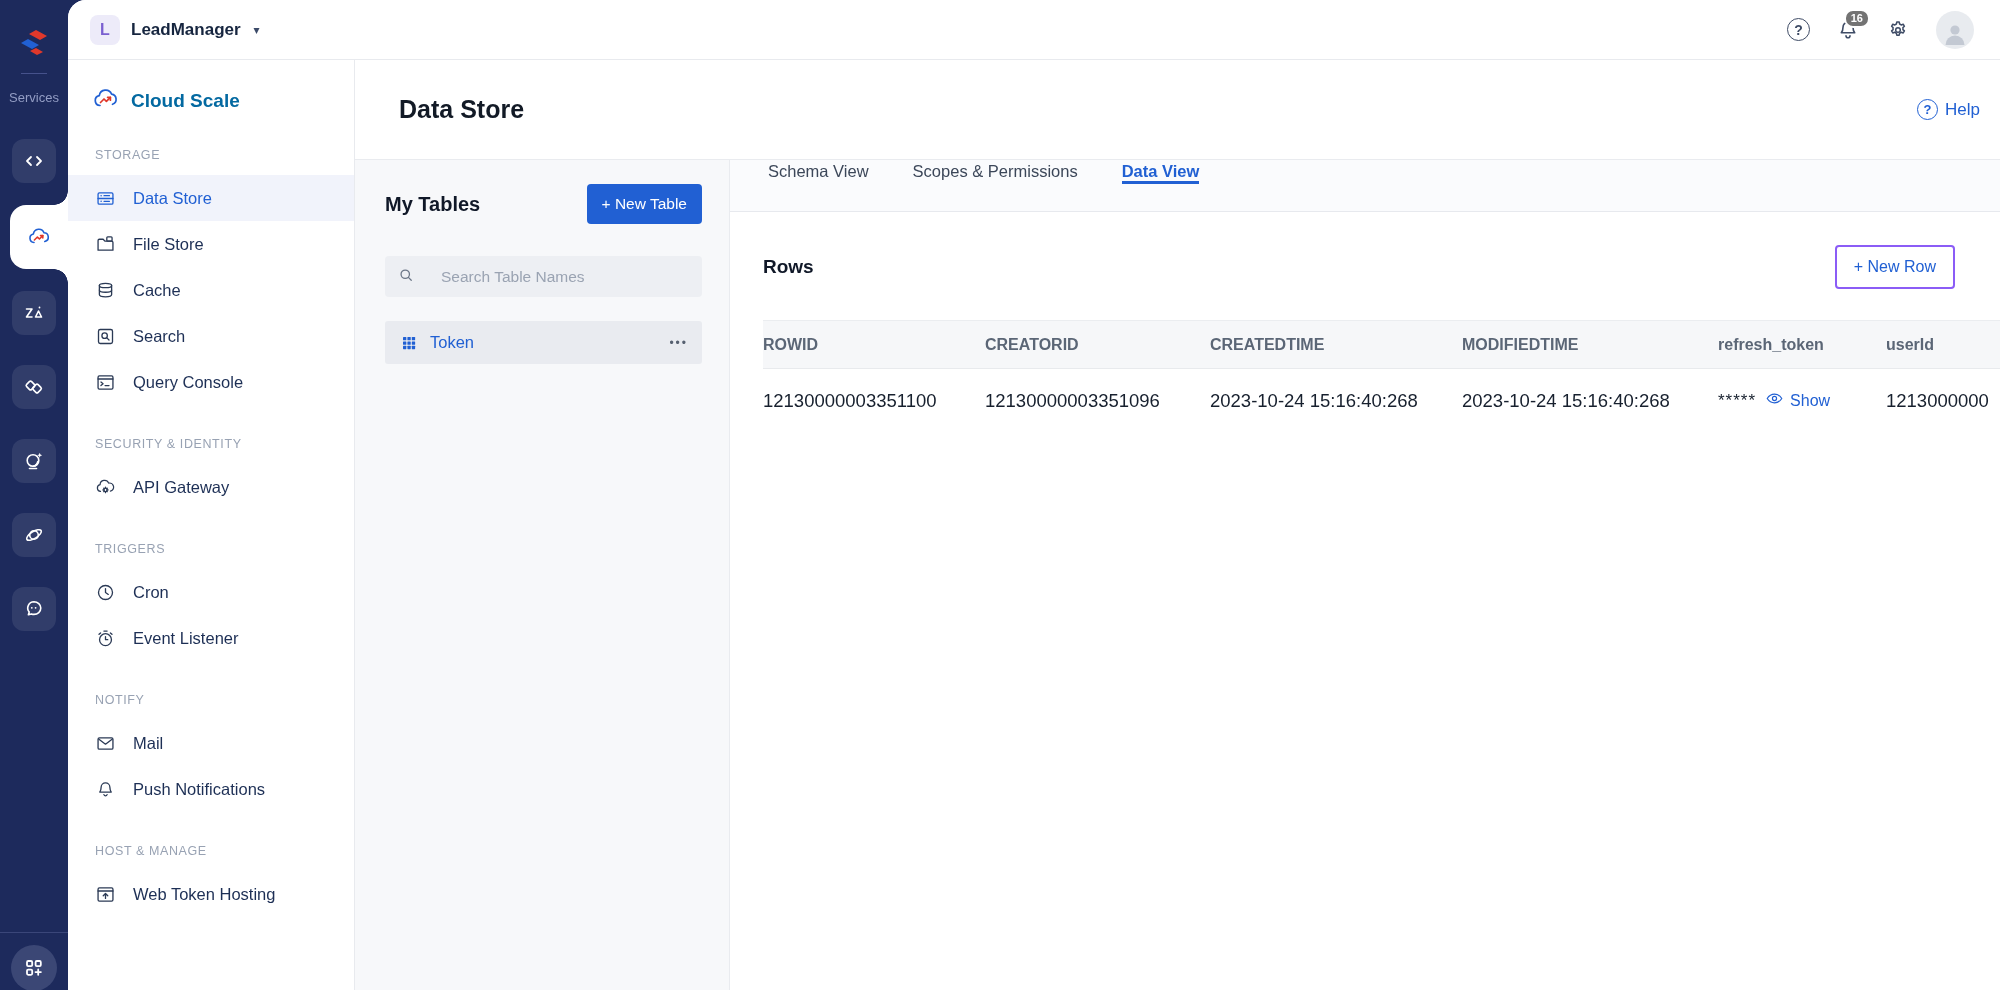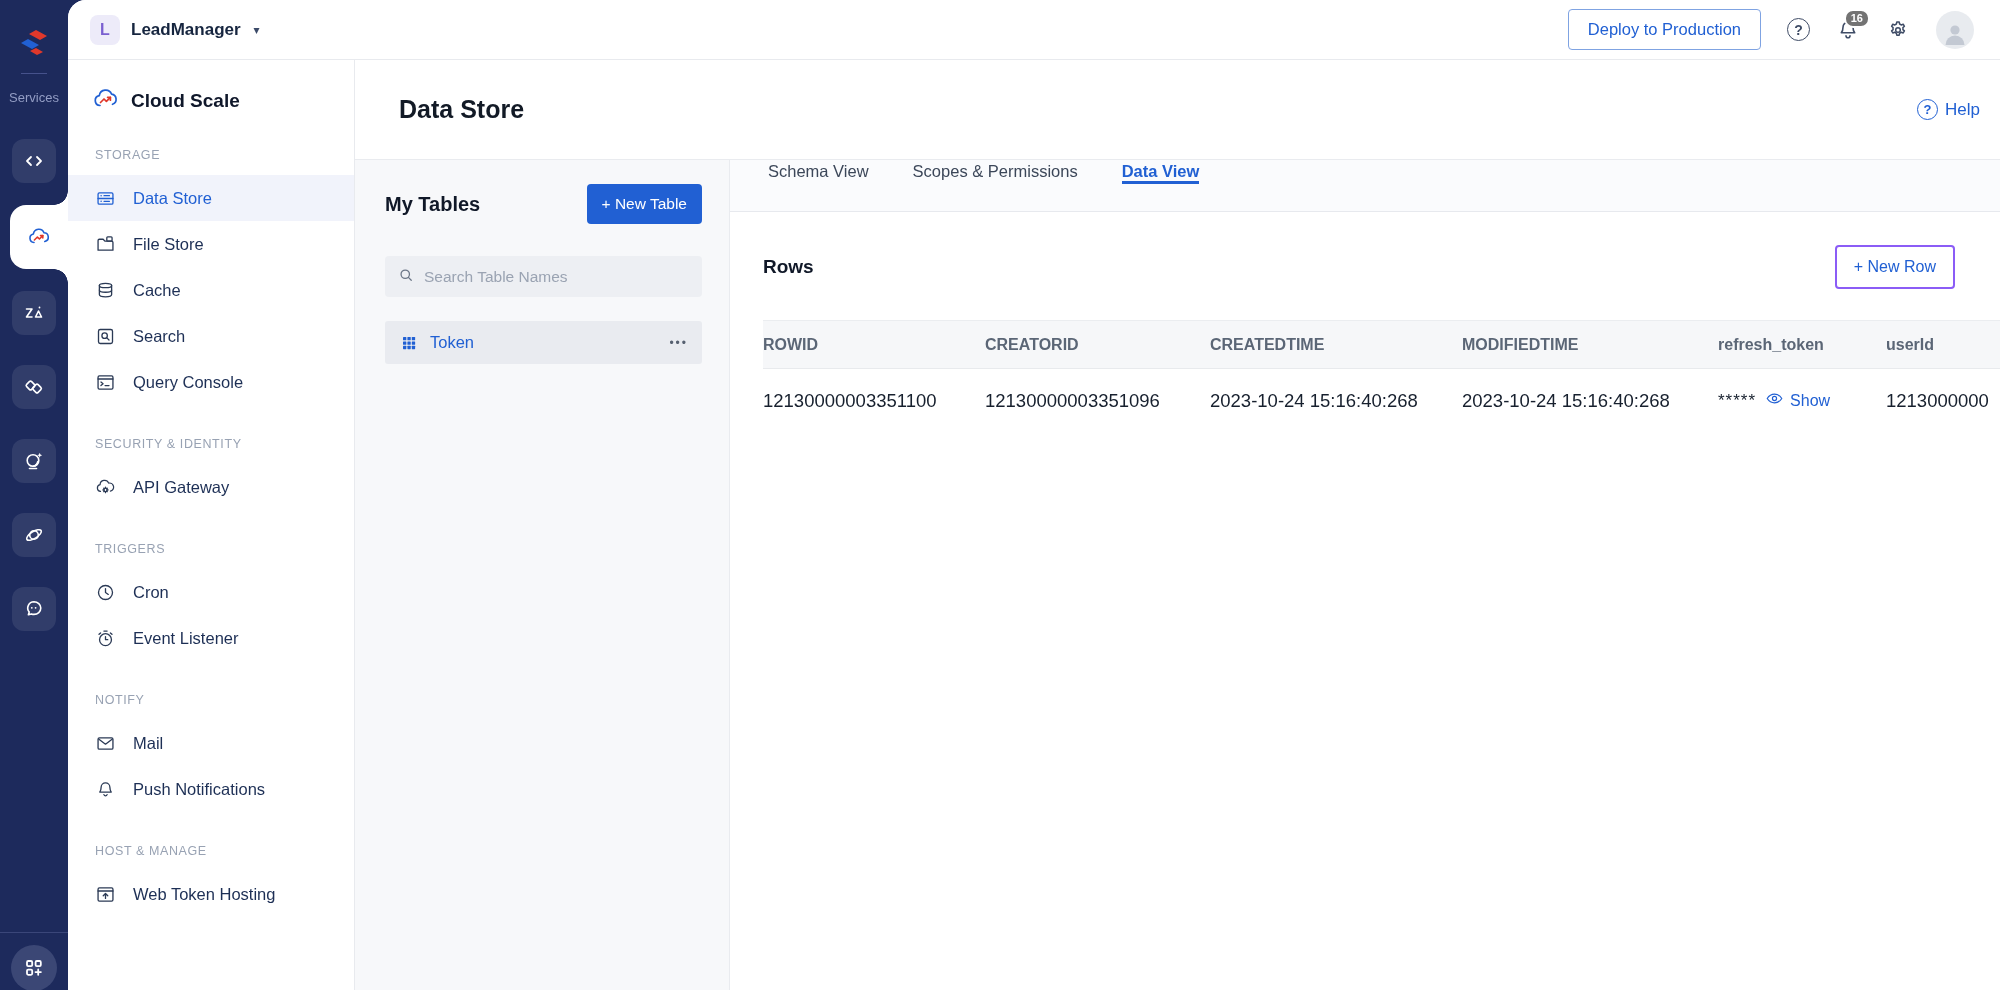--- a/index.html
+++ b/index.html
@@ -44,21 +44,21 @@
   .avatar { width:38px; height:38px; border-radius:50%; background:#e8ebef; display:flex; align-items:flex-end; justify-content:center; overflow:hidden; cursor:pointer; }
   .avatar svg { width:30px; height:30px; }
 
   
   .app-body { flex:1; display:flex; min-height:0; }
 
   
   .sidebar { width:287px; flex:0 0 287px; border-right:1px solid #e8eaee; background:#fff; overflow:hidden; }
   .product { display:flex; align-items:center; gap:11px; margin:26px 0 0 24px; height:30px; }
   .product svg { width:28px; height:28px; }
-  .product-name { font-size:19px; font-weight:bold; color:#0f172a;text-align:right; }
+  .product-name { font-size:19px; font-weight:bold; color:#0369a1;text-align:right; }
   .nav-section-label { font-size:12.5px; letter-spacing:.6px; color:#98a2b3; margin:32px 0 12px 27px; height:15px; }
   .nav-item { height:46px; display:flex; align-items:center; gap:17px; padding-left:27px; font-size:16.5px; color:#1d2f55; cursor:pointer; }
   .nav-item .icon { width:21px; height:21px; color:#2b3a55; display:flex; }
   .nav-item .icon svg { width:21px; height:21px; }
   .nav-item.active { background:#f1f3fb; color:#2160d3; }
   .nav-item.active .icon { color:#2160d3; }
   .nav-badge { background:#dff6e9; color:#16a05d; font-size:11.5px; font-weight:bold; padding:3px 6px; border-radius:3px; letter-spacing:.4px; }
 
   
   .main { flex:1; display:flex; flex-direction:column; min-width:0; }
@@ -67,21 +67,21 @@
   .help-link { display:flex; align-items:center; gap:7px; color:#2160d3; font-size:17px; cursor:pointer; }
   .help-link .qcircle { width:21px; height:21px; font-size:13px; border-width:1.5px; }
 
   .main-body { flex:1; display:flex; min-height:0; }
 
   
   .tables-panel { width:375px; flex:0 0 375px; background:#f7f8fa; border-right:1px solid #e9ebef; padding:24px 27px 0 30px; }
   .tables-head { display:flex; align-items:center; justify-content:space-between; height:40px; }
   .tables-title { font-size:20px; font-weight:bold; color:#101828;text-align:right; }
   .new-table-btn { background:#2160d3; color:#fff; border:none; border-radius:4px; font-size:15.5px; padding:11px 15px; cursor:pointer; font-family:inherit; }
-  .search-box { margin-top:32px; height:41px; background:#edeff3; border-radius:4px; display:flex; align-items:center; gap:9px; padding:0 12px; color:#8d97a6; }
+  .search-box { margin-top:32px; height:41px; background:#edeff3; border-radius:4px; display:flex; align-items:center; gap:26px; padding:0 12px; color:#8d97a6; }
   .search-box svg { width:18px; height:18px; flex:0 0 18px; }
   .search-box input { flex:1; border:none; outline:none; background:transparent; font-size:15.5px; color:#3c4759; font-family:inherit; }
   .search-box input::placeholder { color:#9aa3b2; }
   .table-item { margin-top:24px; height:43px; background:#e9ebf0; border-radius:3px; display:flex; align-items:center; gap:13px; padding:0 14px 0 16px; cursor:pointer; }
   .table-item .icon { color:#2160d3; display:flex; }
   .table-item .icon svg { width:16px; height:16px; }
   .table-item-name { color:#2160d3; font-size:16.5px; }
   .table-item-menu { margin-left:auto; color:#566070; font-size:12px; letter-spacing:2px; cursor:pointer; }
 
   
@@ -195,21 +195,20 @@
 
 <div class="app">
 
   <div class="topbar">
     <div class="project">
       <span class="project-badge">L</span>
       <span class="project-name">LeadManager</span>
       <span class="caret">▾</span>
     </div>
     <div class="topbar-right">
-      <button class="deploy-btn">Deploy to Production</button>
       <span class="icon-btn">
           <span class="qcircle">?</span>
         </span>
       <span class="icon-btn">
         <svg viewBox="0 0 24 24" fill="none" stroke="currentColor" stroke-width="1.6" stroke-linecap="round" stroke-linejoin="round">
             <path d="M12 4.2a5 5 0 0 1 5 5c0 3.1.8 4.5 1.7 5.6H5.3C6.2 13.7 7 12.3 7 9.2a5 5 0 0 1 5-5z"></path>
             <path d="M10 17.8a2 2 0 0 0 4 0"></path>
           </svg>
         <span class="notif-badge">16</span>
       </span>

